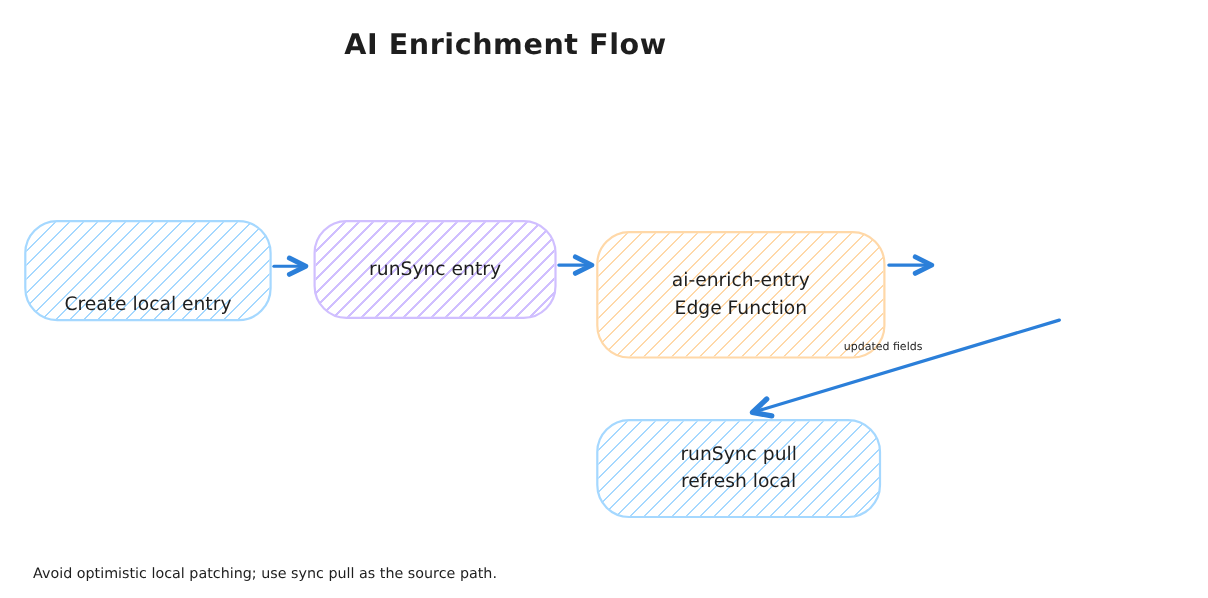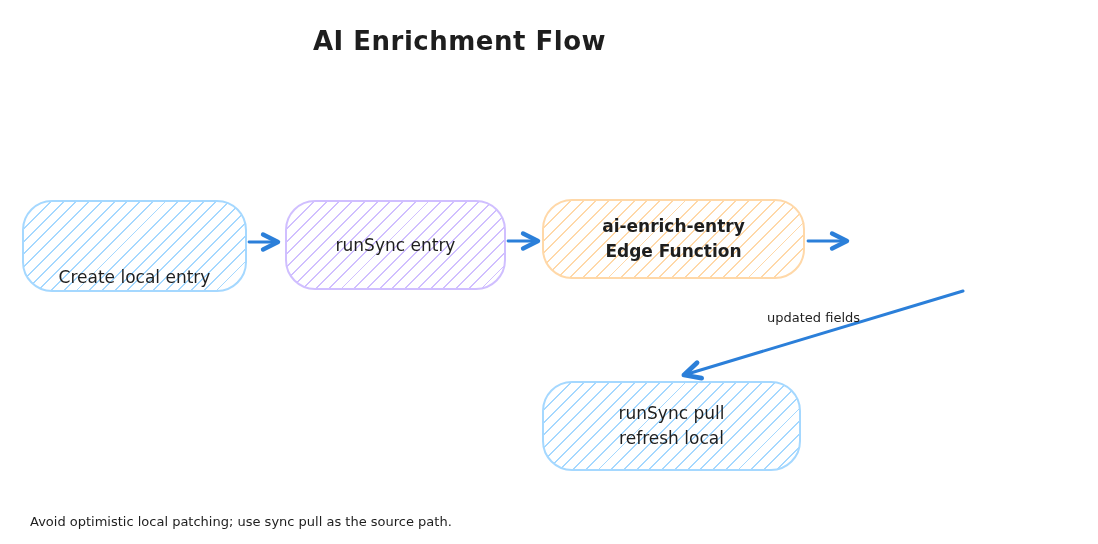--- a/index.html
+++ b/index.html
@@ -30,32 +30,32 @@
     align-items:center;
     justify-content:center;
     text-align:center;
     font-size:17px;
     line-height:1.45;
     white-space:nowrap;
   }
   .node span{display:block;}
   #n-create{left:22px;top:200px;width:225px;height:92px;justify-content:flex-end;}
   #n-push{left:285px;top:200px;width:221px;height:90px;}
-  #n-edge{left:542px;top:199px;width:263px;height:80px;font-weight:bold;}
+  #n-edge{left:542px;top:210px;width:263px;height:116px;}
   #n-supabase{left:853px;top:199px;width:223px;height:92px;}
   #n-pull{left:542px;top:381px;width:259px;height:90px;}
   .arrows{
     position:absolute;left:0;top:0;width:1098px;height:544px;
     pointer-events:none;
   }
   .arrows line{pointer-events:stroke;}
   .edge-label{
     position:absolute;
     left:767px;top:310px;
-    font-size:13px;
+    font-size:10px;
     white-space:nowrap;
   }
   .footnote{
     position:absolute;
     left:30px;top:514px;
     font-size:13px;
     white-space:nowrap;
   }
 </style>
 </head>

